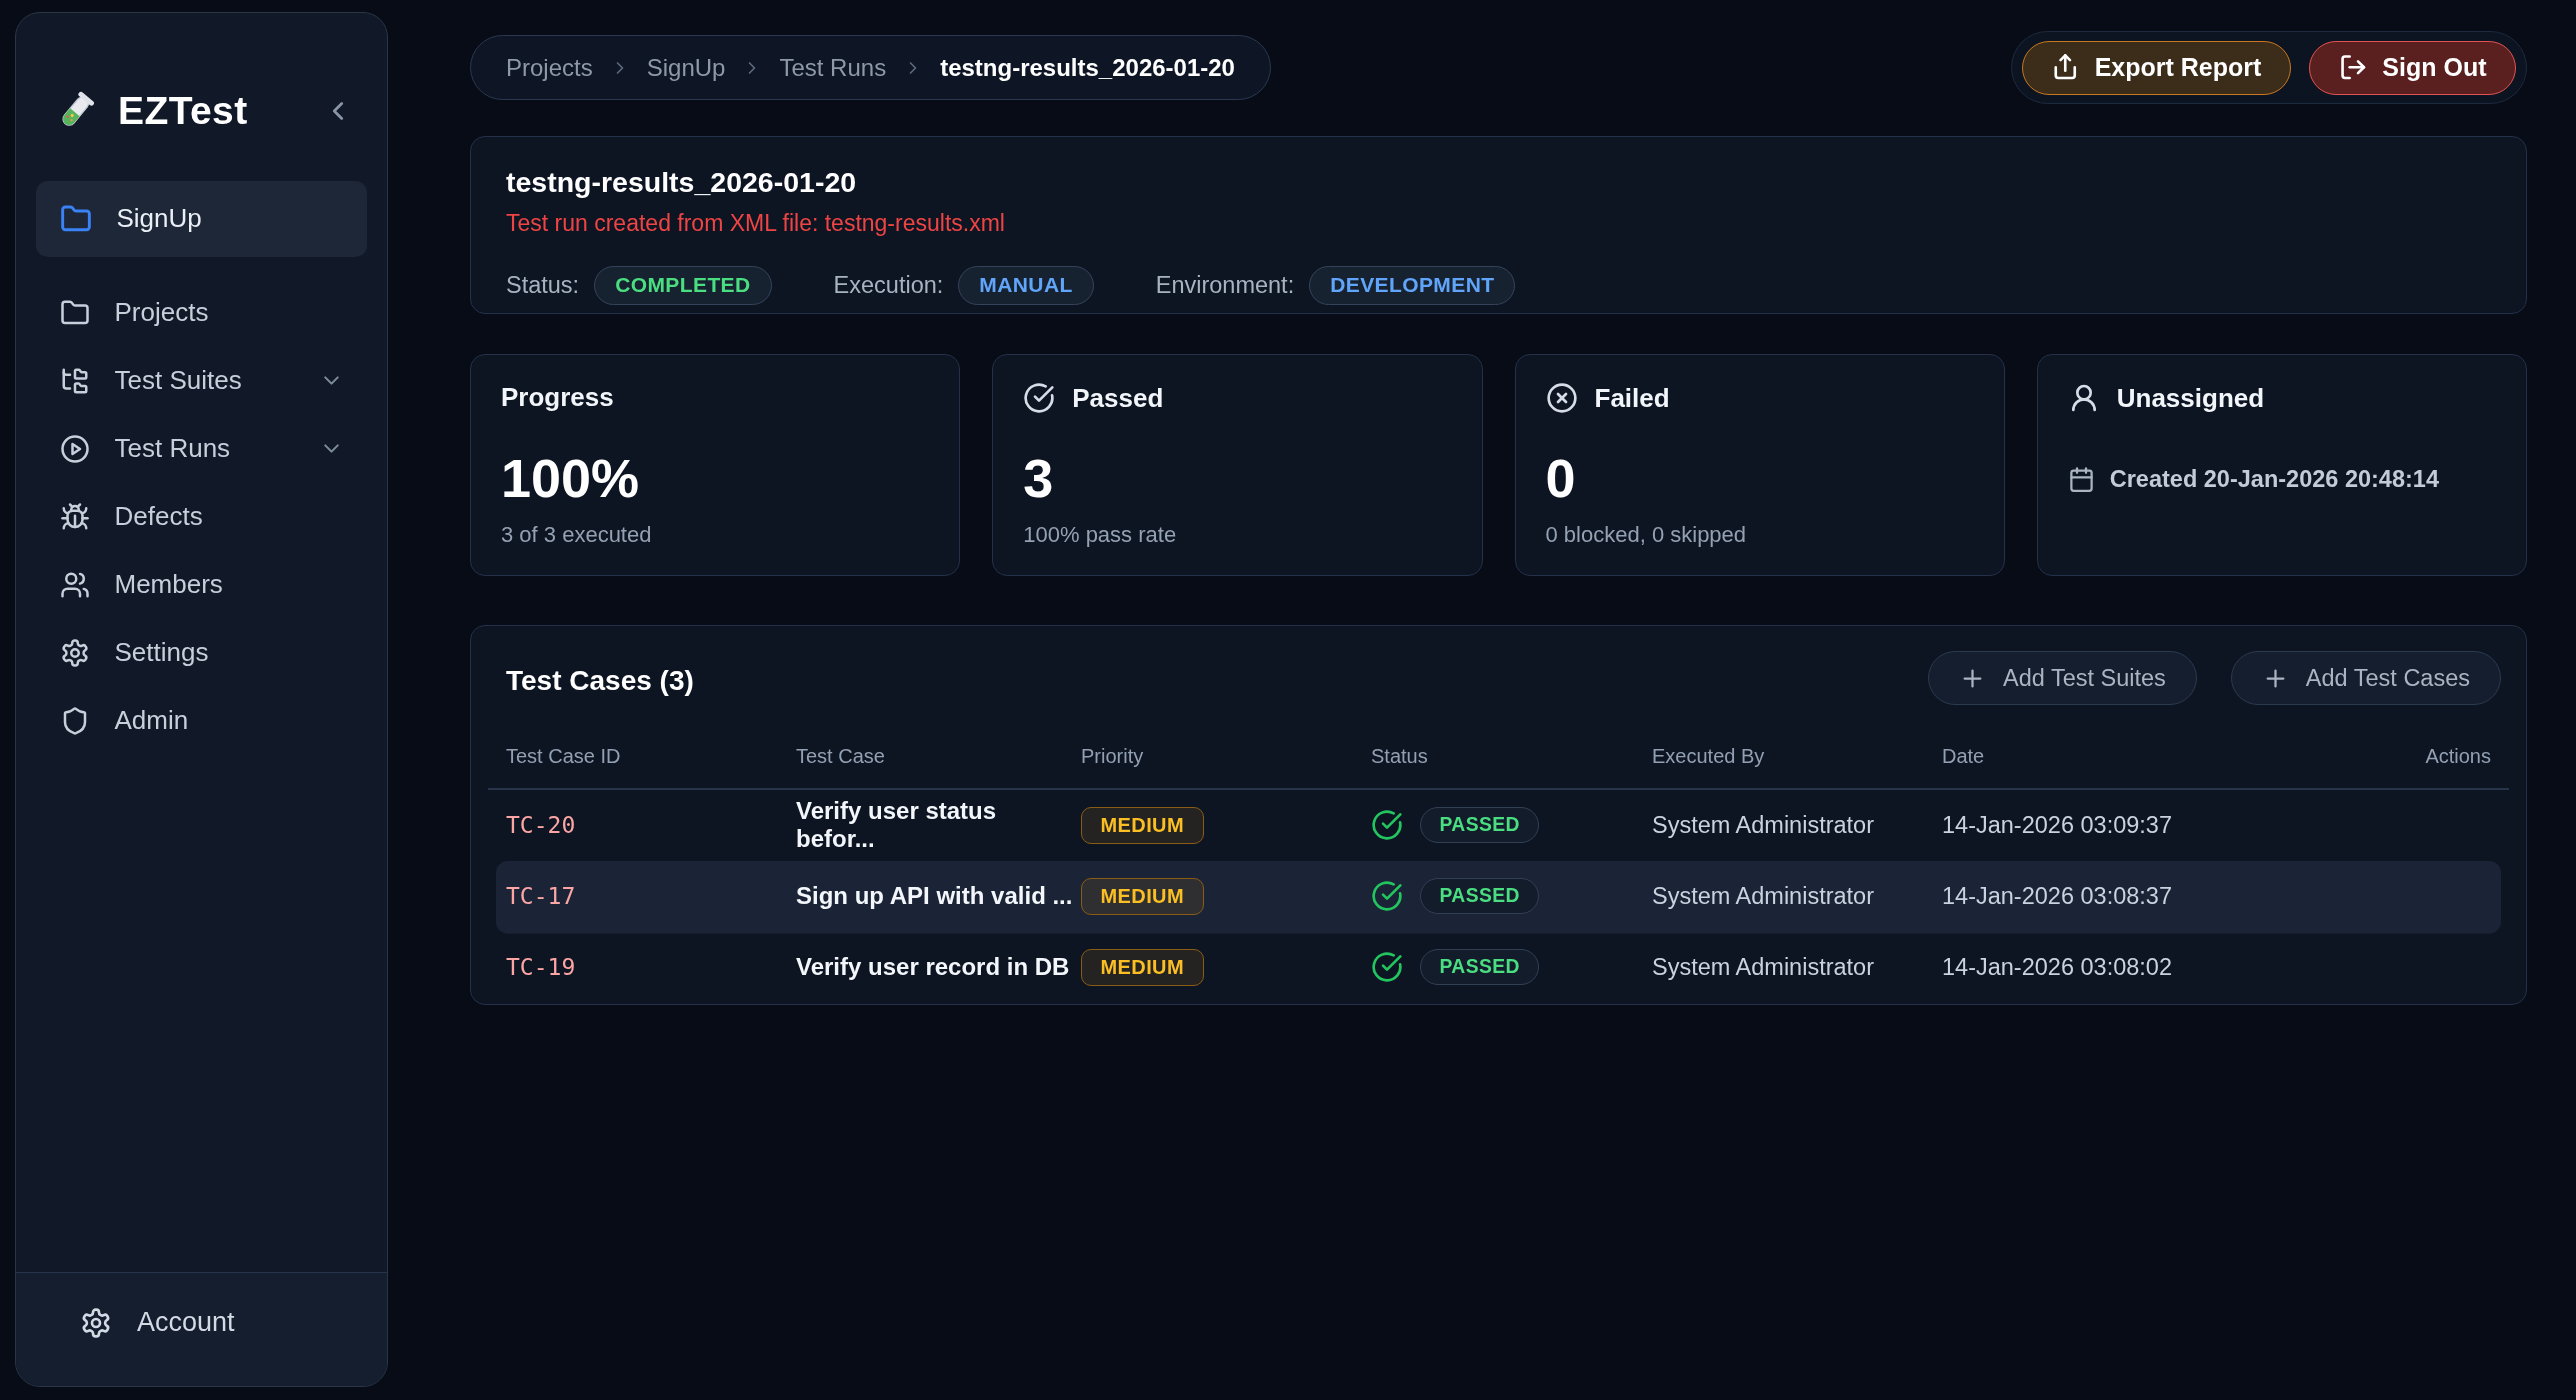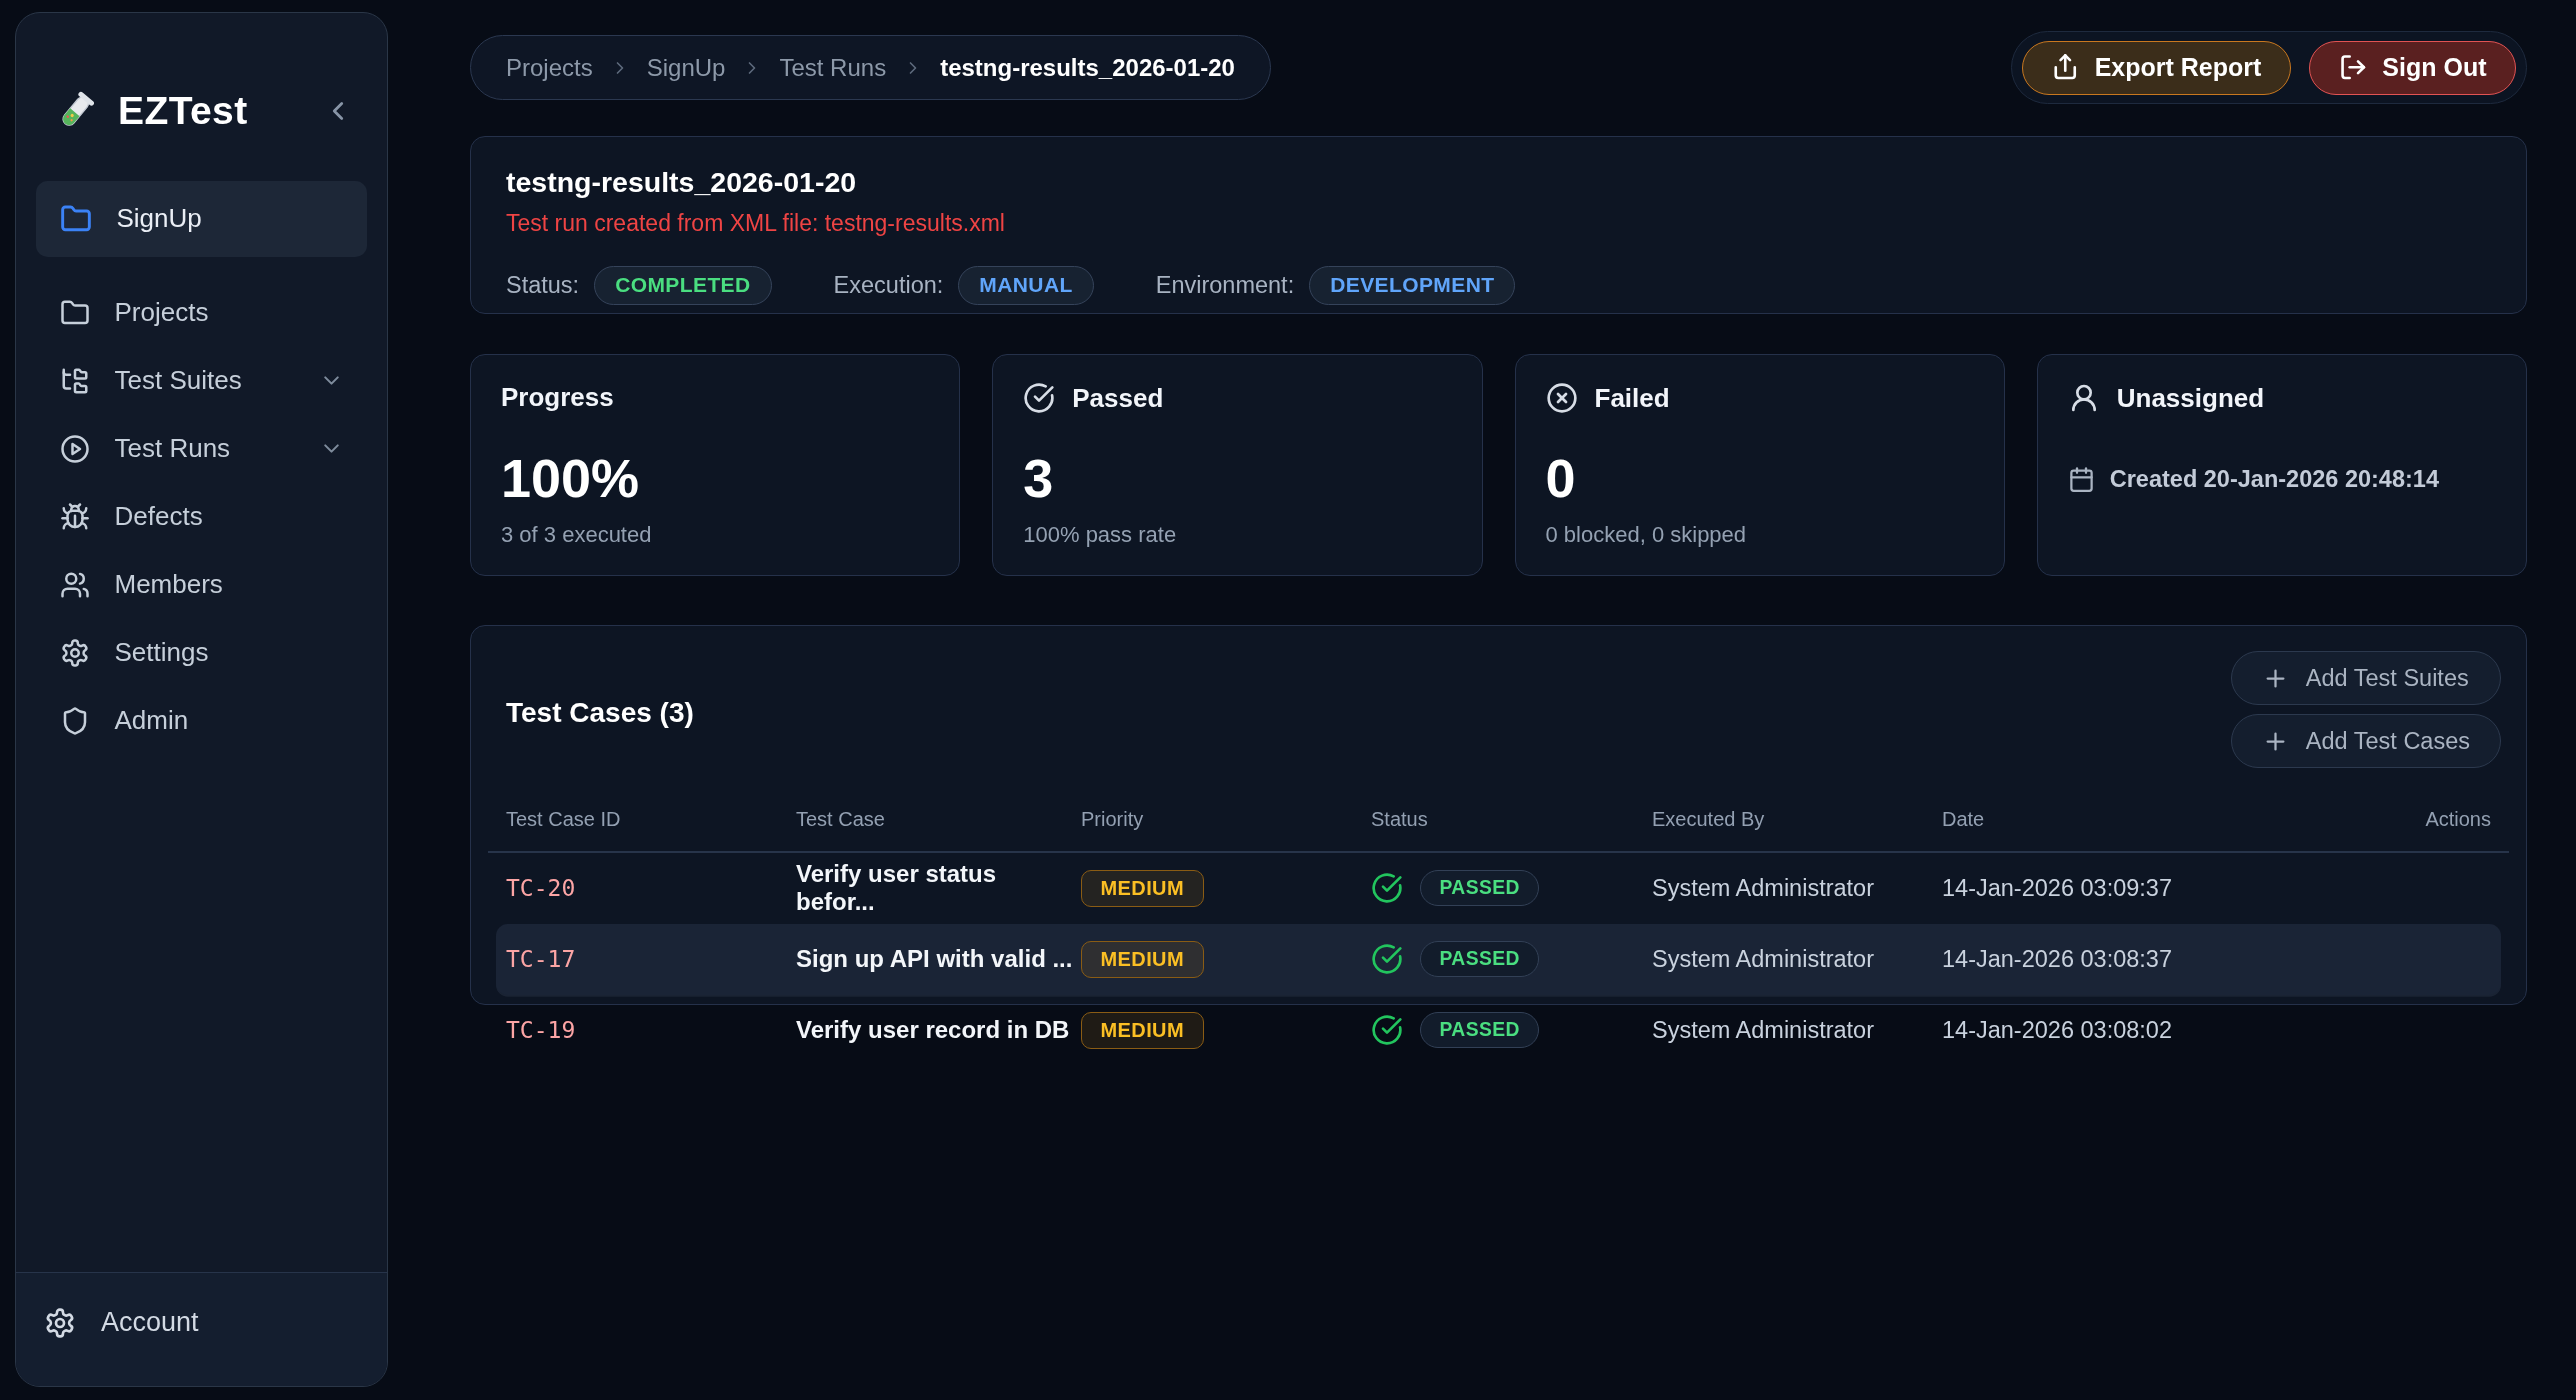--- a/index.html
+++ b/index.html
@@ -29,21 +29,21 @@
     margin:13.4px 20px 0 20px; padding:22px 23.5px; border-radius:11.8px;
     color: var(--nav-text, #c6cfda); font-size:26px; cursor:pointer;
   }
   .side-item.active { background: var(--active-bg, #1d2737); color:#eaeef5; margin-top:22px; }
   .side-item.active .folder-blue { color:#3b82f6; }
   .side-nav { margin-top:22px; display:flex; flex-direction:column; }
   .side-nav .side-item { margin-top:0; padding:18.5px 23.5px; }
   .side-item .chev { margin-left:auto; color:#7e8b9c; }
   .side-footer {
     margin-top:auto; border-top:1.7px solid var(--divider, #27344a);
-    background:#141e2f; padding:34px 44px 47px 28px;
+    background:#141e2f; padding:34px 44px 47px 64px;
     display:flex; align-items:center; gap:25px;
     color:#d3dae4; font-size:27px; cursor:pointer;
   }
 
   
   .main { position:absolute; left:470px; top:34px; width:2057px; }
 
   .topbar { display:flex; align-items:center; justify-content:space-between; height:67px; }
   .breadcrumb {
     display:flex; align-items:center; gap:17px;
@@ -91,21 +91,21 @@
   .stat-value { margin-top:auto; font-size:54px; font-weight:bold; color:#fff; line-height:1; }
   .stat-sub { margin-top:17px; font-size:22px; color:#94a1b2; }
   .stat-created { margin-top:52px; display:flex; align-items:center; gap:15px;
                   font-size:23.5px; font-weight:bold; color:#c3cbd8; }
   .stat-created .ic { color:#aab4c2; }
 
   
   .panel { margin-top:49px; height:380px; padding:25px; }
   .panel-head { display:flex; align-items:center; }
   .panel-title { font-size:28px; font-weight:bold; color:#fff; padding-left:10px; padding-top:6.7px; }
-  .panel-actions { margin-left:auto; display:flex; gap:9px;flex-direction:column; }
+  .panel-actions { margin-left:auto; display:flex; gap:34px; }
   .btn-ghost {
     display:flex; align-items:center; gap:17px; height:54px; padding:0 30px;
     background:#141e2e; border:1.7px solid #2c394e; border-radius:839px;
     color:#aab4c2; font-size:23.5px; font-family:inherit; cursor:pointer;
   }
 
   .tc-grid { display:grid; grid-template-columns:290px 285px 290px 281px 290px 1fr 109px; align-items:center; }
   .tc-header { margin-top:40px; padding:0 10px; font-size:20px; color:#93a0b2; }
   .tc-header .th-actions { text-align:right; }
   .tc-divider { height:1.7px; background: var(--divider, #27344a); margin:20px -8.4px 0 -8.4px; }

